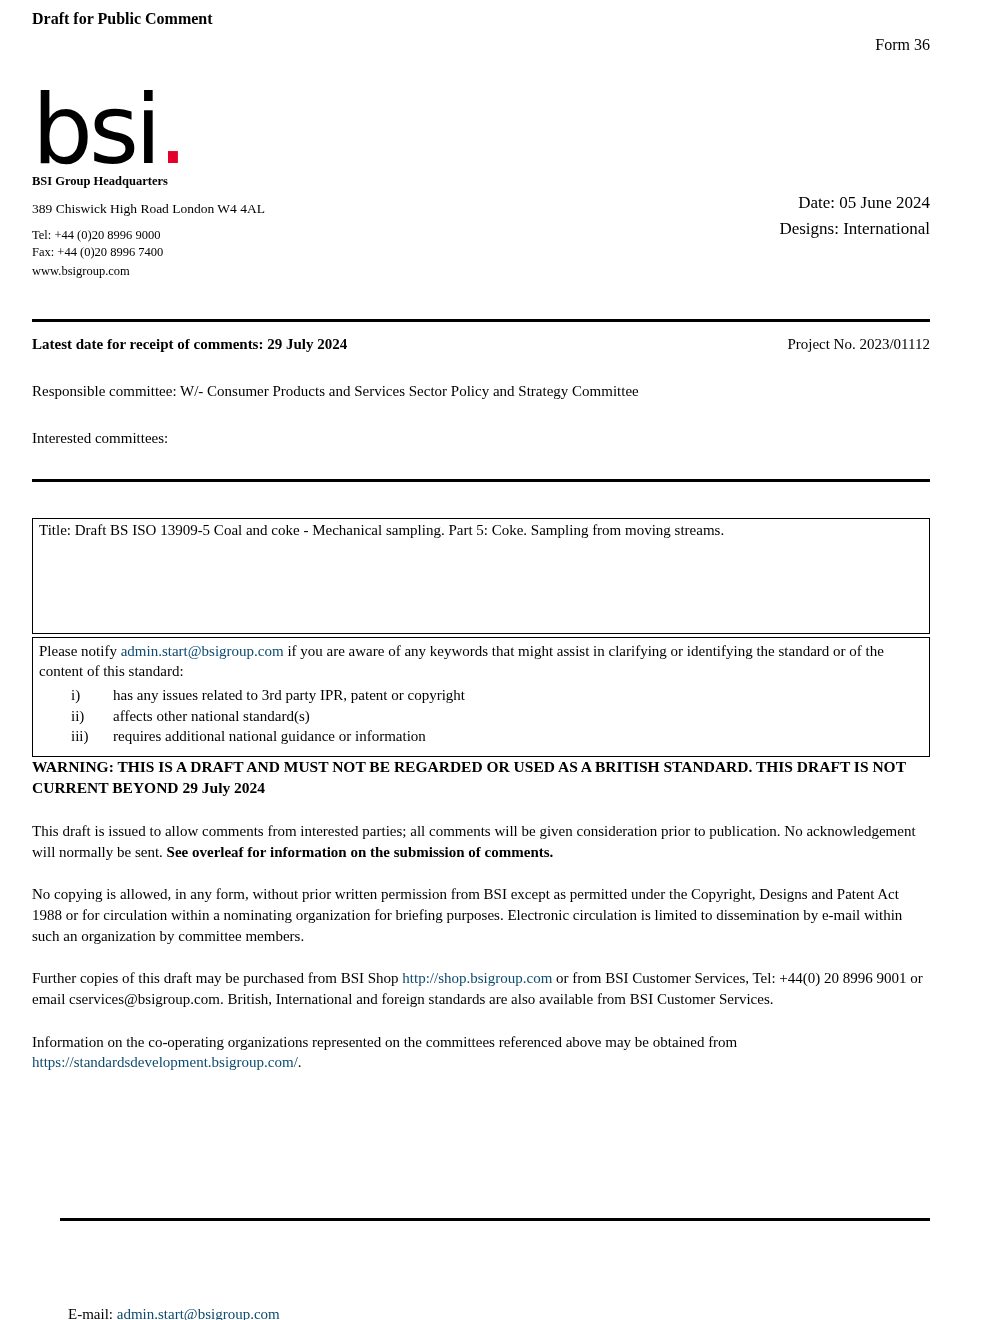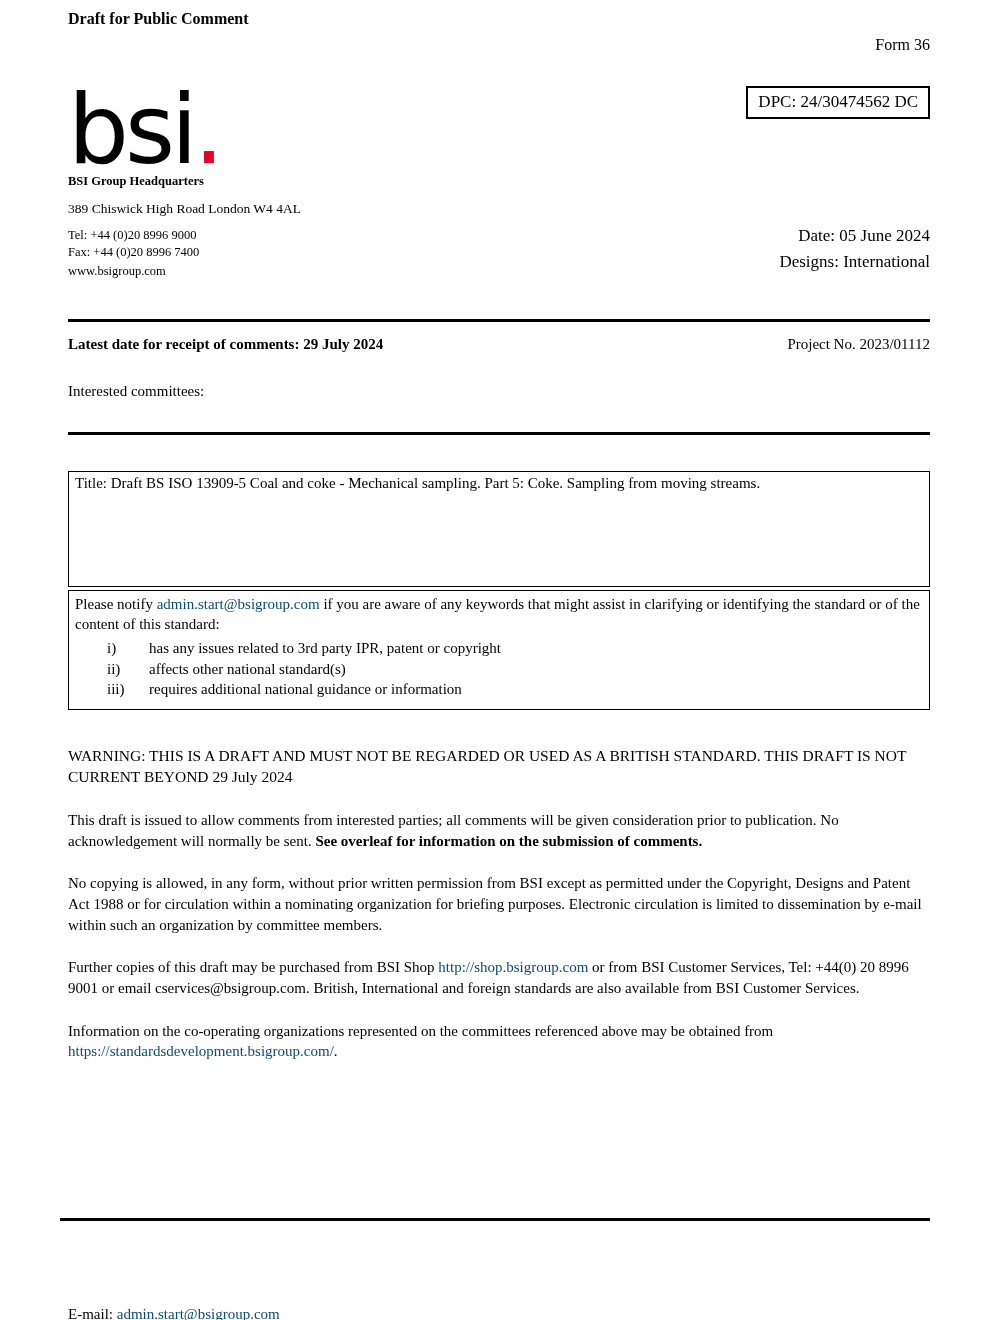--- a/index.html
+++ b/index.html
@@ -7,21 +7,21 @@
   body {
     width: 990px;
     height: 1320px;
     font-family: "Liberation Serif", serif;
     color: #000000;
     overflow: hidden;
   }
   .page {
     width: 990px;
     height: 1320px;
-    padding: 10px 60px 0 68px;
+    padding: 10px 60px 0 32px;
     position: relative;
   }
   .draft-label {
     font-size: 16px;
     font-weight: bold;
   }
   .form-label {
     text-align: right;
     font-size: 16px;
     margin-top: 8px;
@@ -116,22 +116,21 @@
   .notify-item {
     display: flex;
     margin-left: 32px;
   }
   .notify-item .num { width: 42px; flex: 0 0 42px; }
   a, .link {
     color: #0c4a6e;
     cursor: pointer;
   }
   .warning {
-    margin-top: 36px;
-    font-weight: normal;
+    font-weight: bold;
     font-size: 15.5px;
     line-height: 1.35;
   }
   .para {
     margin-top: 22px;
     font-size: 15px;
     line-height: 1.38;
   }
   .para .bold { font-weight: bold; }
   .footer-rule {
@@ -163,35 +162,35 @@
       <div class="logo"><span>bsi</span><span class="dot">.</span></div>
       <div class="address-block">
         <div class="address-title">BSI Group Headquarters</div>
         <div class="address-line1">389 Chiswick High Road London W4 4AL</div>
         <div class="address-small">Tel: +44 (0)20 8996 9000</div>
         <div class="address-small">Fax: +44 (0)20 8996 7400</div>
         <div class="address-web">www.bsigroup.com</div>
       </div>
     </div>
     <div class="right-col">
-      <div class="dpc-box">DPC: 24/30474562 DC</div>
       <div class="date-block">
         <div>Date: 05 June 2024</div>
         <div>Designs: International</div>
       </div>
     </div>
   </div>
 
   <hr class="rule">
 
   <div class="meta-row">
     <div class="left">Latest date for receipt of comments: 29 July 2024</div>
     <div class="right">Project No. 2023/01112</div>
   </div>
 
+  <div class="committee-line">Responsible committee: W/- Consumer Products and Services Sector Policy and Strategy Committee</div>
 
   <div class="committee-line">Interested committees:</div>
 
   <hr class="rule2">
 
   <div class="title-box">
     <span>Title: Draft BS ISO 13909-5 Coal and coke - Mechanical sampling. Part 5: Coke. Sampling from moving streams.</span>
   </div>
 
   <div class="notify-box">

